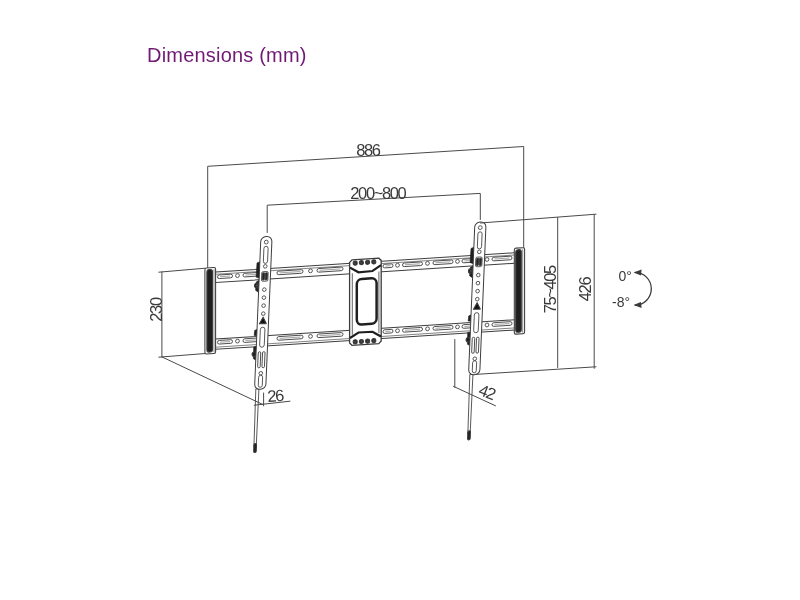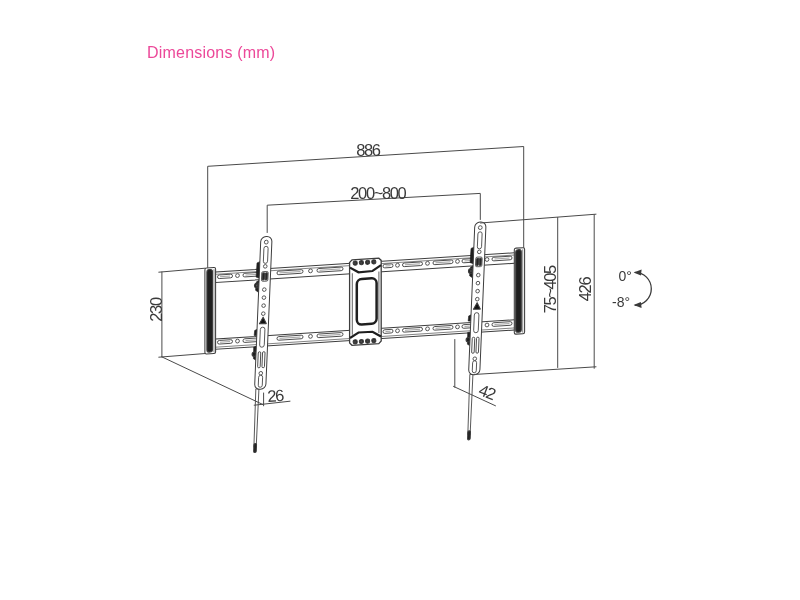--- a/index.html
+++ b/index.html
@@ -1,18 +1,18 @@
 <!DOCTYPE html>
 <html><head>
 <meta charset="utf-8">
 <style>
 html,body{margin:0;padding:0}
 body{width:800px;height:600px;background:#fff;position:relative;overflow:hidden;
   font-family:"Liberation Sans",sans-serif}
-.title{position:absolute;left:147px;top:44px;font-size:16px;color:#ec4899;letter-spacing:0.2px}
+.title{position:absolute;left:147px;top:44px;font-size:20px;color:#701a75;letter-spacing:0.2px}
 </style>
 </head>
 <body>
 
 <div class="title">Dimensions (mm)</div>
 
 <svg width="800" height="600" viewBox="0 0 800 600" style="position:absolute;left:0;top:0">
 <g transform="matrix(1,-0.0645,0,1,0,0)" fill="none" stroke="#3d3d3d" stroke-width="1.1">
 
 <rect x="215.5" y="285.9" width="299" height="10.5" fill="#fff" stroke="#3d3d3d" stroke-width="1.0"></rect>

